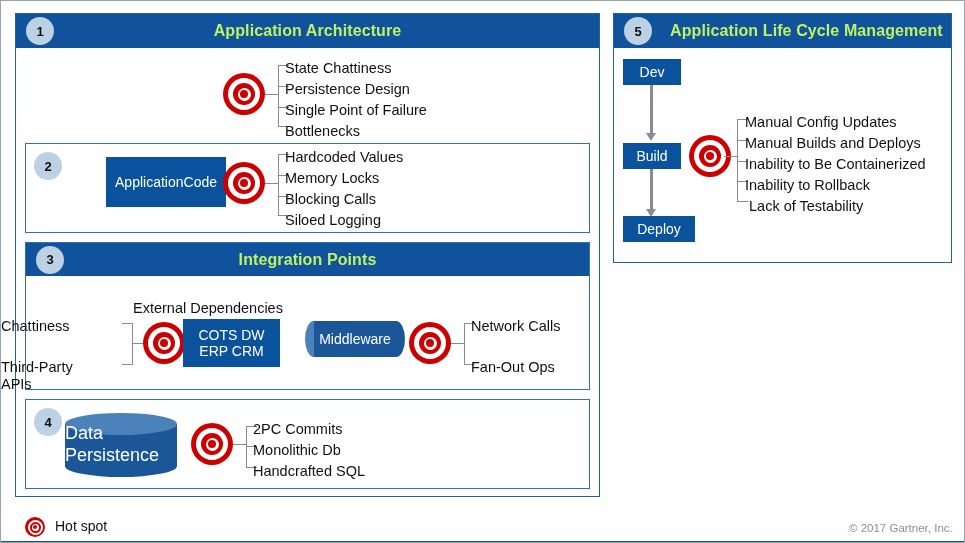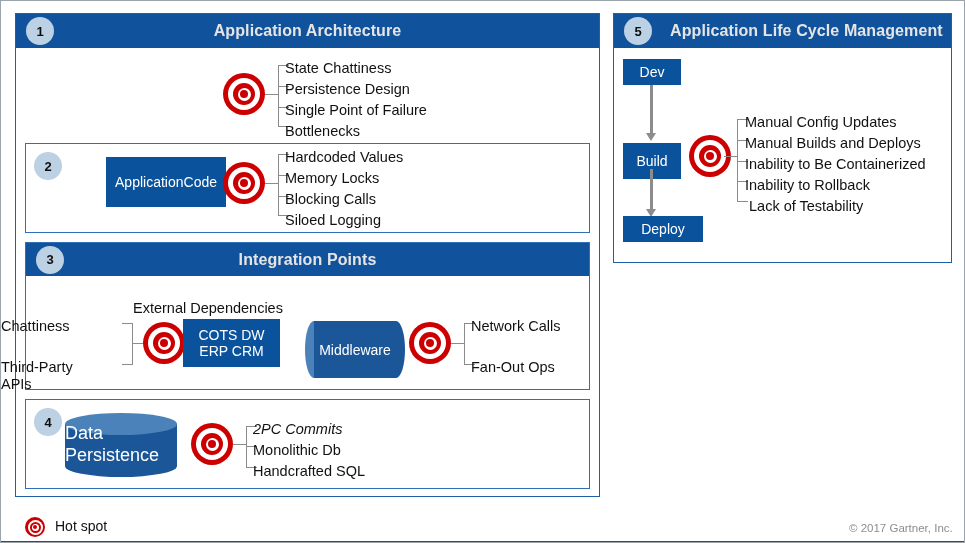--- a/index.html
+++ b/index.html
@@ -30,21 +30,21 @@
   .panel-header {
     position: relative;
     height: 34px;
     background: #10529b;
     display: flex;
     align-items: center;
     justify-content: center;
   }
   .panel-header.h5 { justify-content: flex-start; padding-left: 56px; }
   .panel-title {
-    color: #e5e5e5;
+    color: #bef264;
     font-size: 16px;
     font-weight: bold;
     letter-spacing: .1px;
     white-space: nowrap;
   }
   .badge {
     position: absolute;
     left: 10px;
     top: 50%;
     transform: translateY(-50%);
@@ -334,21 +334,21 @@
         </div>
       </div>
     </div>
   </div>
 
   <div class="bluebox" style="left:182px; top:318px; width:97px; height:48px; flex-direction:column;">
     <span>COTS DW</span>
     <span>ERP CRM</span>
   </div>
 
-  <div class="cyl-h" style="left:304px; top:320px; width:100px; height:57px;">
+  <div class="cyl-h" style="left:304px; top:320px; width:100px; height:36px;">
     <div class="cap left"></div>
     <div class="body"></div>
     <div class="cap right"></div>
     <div class="label">Middleware</div>
   </div>
 
   <div class="hotspot" style="left:408px; top:321px; width:42px; height:42px;">
     <div class="ring2" style="width:32px;height:32px;">
       <div class="ring3" style="width:22px;height:22px;">
         <div class="ring4" style="width:13px;height:13px;">
@@ -393,46 +393,46 @@
   </div>
 
   <div class="bracket" style="left:245px; top:425px; width:12px; height:42px;">
     <div class="spine"></div>
     <div class="tick" style="top:0px; width:11px;"></div>
     <div class="tick" style="top:20px; width:11px;"></div>
     <div class="tick" style="top:41px; width:11px;"></div>
     <div class="stem" style="left:-13px; top:18px; width:13px;"></div>
   </div>
 
-  <div class="txt" style="left:252px; top:418px;font-style:italic;">2PC Commits</div>
+  <div class="txt" style="left:252px; top:418px;">2PC Commits</div>
   <div class="txt" style="left:252px; top:439px;">Monolithic Db</div>
   <div class="txt" style="left:252px; top:460px;">Handcrafted SQL</div>
 
   <div class="panel" style="left:612px; top:12px; width:339px; height:250px;">
     <div class="panel-header h5">
       <div class="badge">5</div>
       <div class="panel-title">Application Life Cycle Management</div>
     </div>
   </div>
 
   <div class="bluebox" style="left:622px; top:58px; width:58px; height:26px;">
     <span>Dev</span>
   </div>
 
   <div class="arrow-v" style="left:649px; top:84px; width:3px; height:50px;"></div>
   <div class="arrow-head" style="left:645px; top:132px;"></div>
 
-  <div class="bluebox" style="left:622px; top:142px; width:58px; height:36px;">
+  <div class="bluebox" style="left:622px; top:142px; width:58px; height:26px;">
     <span>Build</span>
   </div>
 
   <div class="arrow-v" style="left:649px; top:168px; width:3px; height:42px;"></div>
   <div class="arrow-head" style="left:645px; top:208px;"></div>
 
-  <div class="bluebox" style="left:622px; top:215px; width:80px; height:26px;">
+  <div class="bluebox" style="left:622px; top:215px; width:72px; height:26px;">
     <span>Deploy</span>
   </div>
 
   <div class="hotspot" style="left:688px; top:134px; width:42px; height:42px;">
     <div class="ring2" style="width:32px;height:32px;">
       <div class="ring3" style="width:22px;height:22px;">
         <div class="ring4" style="width:13px;height:13px;">
           <div class="dot" style="width:8px;height:8px;"></div>
         </div>
       </div>

